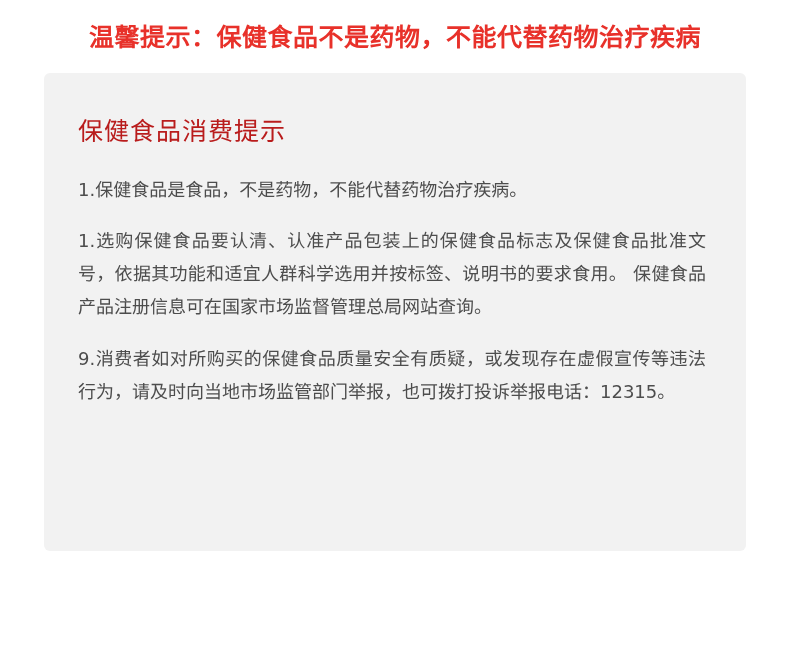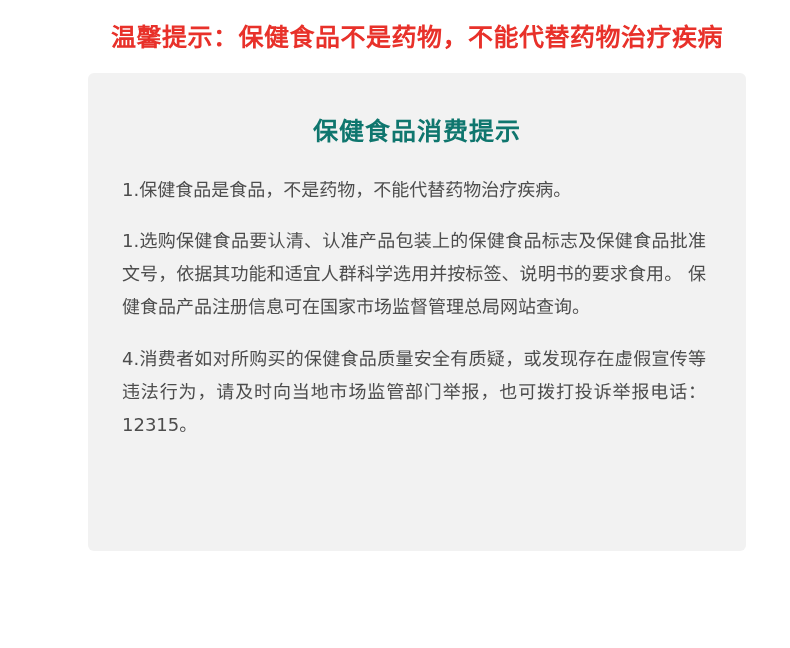--- a/index.html
+++ b/index.html
@@ -12,21 +12,20 @@
     height: 648px;
     background: #ffffff;
     font-family: "DejaVu Sans", "Liberation Sans", sans-serif;
     overflow: hidden;
   }
   .page {
     position: relative;
     width: 790px;
     height: 485px;
     box-sizing: border-box;
-    padding-left: 44px;
   }
   .banner {
     text-align: center;
     padding-top: 22px;
     padding-bottom: 18px;
   }
   .banner-text {
     display: inline-block;
     color: #e8312a;
     font-size: 25px;
@@ -37,24 +36,23 @@
   }
   .card {
     margin: 0 44px;
     background: #f2f2f2;
     border-radius: 6px;
     padding: 30px 34px 40px 34px;
     box-sizing: border-box;
     min-height: 478px;
   }
   .card-title {
-    text-align: center;
-    color: #0f766e;
+    color: #b91c1c;
     font-size: 25px;
-    font-weight: bold;
+    font-weight: normal;
     letter-spacing: 1px;
     margin: 8px 0 26px 0;
   }
   .card-body {
     color: #4d4d4d;
     font-size: 18px;
     line-height: 1.85;
   }
   .card-item {
     margin: 0 6px 18px 0;
@@ -73,17 +71,17 @@
   <div class="banner">
     <span class="banner-text">温馨提示：保健食品不是药物，不能代替药物治疗疾病</span>
   </div>
 
   <div class="card">
     <div class="card-title">保健食品消费提示</div>
 
     <div class="card-body">
       <p class="card-item">1.保健食品是食品，不是药物，不能代替药物治疗疾病。</p>
       <p class="card-item">1.选购保健食品要认清、认准产品包装上的保健食品标志及保健食品批准文号，依据其功能和适宜人群科学选用并按标签、说明书的要求食用。 保健食品产品注册信息可在国家市场监督管理总局网站查询。</p>
-      <p class="card-item">4.消费者如对所购买的保健食品质量安全有质疑，或发现存在虚假宣传等违法行为，请及时向当地市场监管部门举报，也可拨打投诉举报电话：12315。</p>
+      <p class="card-item">9.消费者如对所购买的保健食品质量安全有质疑，或发现存在虚假宣传等违法行为，请及时向当地市场监管部门举报，也可拨打投诉举报电话：12315。</p>
     </div>
   </div>
 
 </div>
 
 </body></html>

